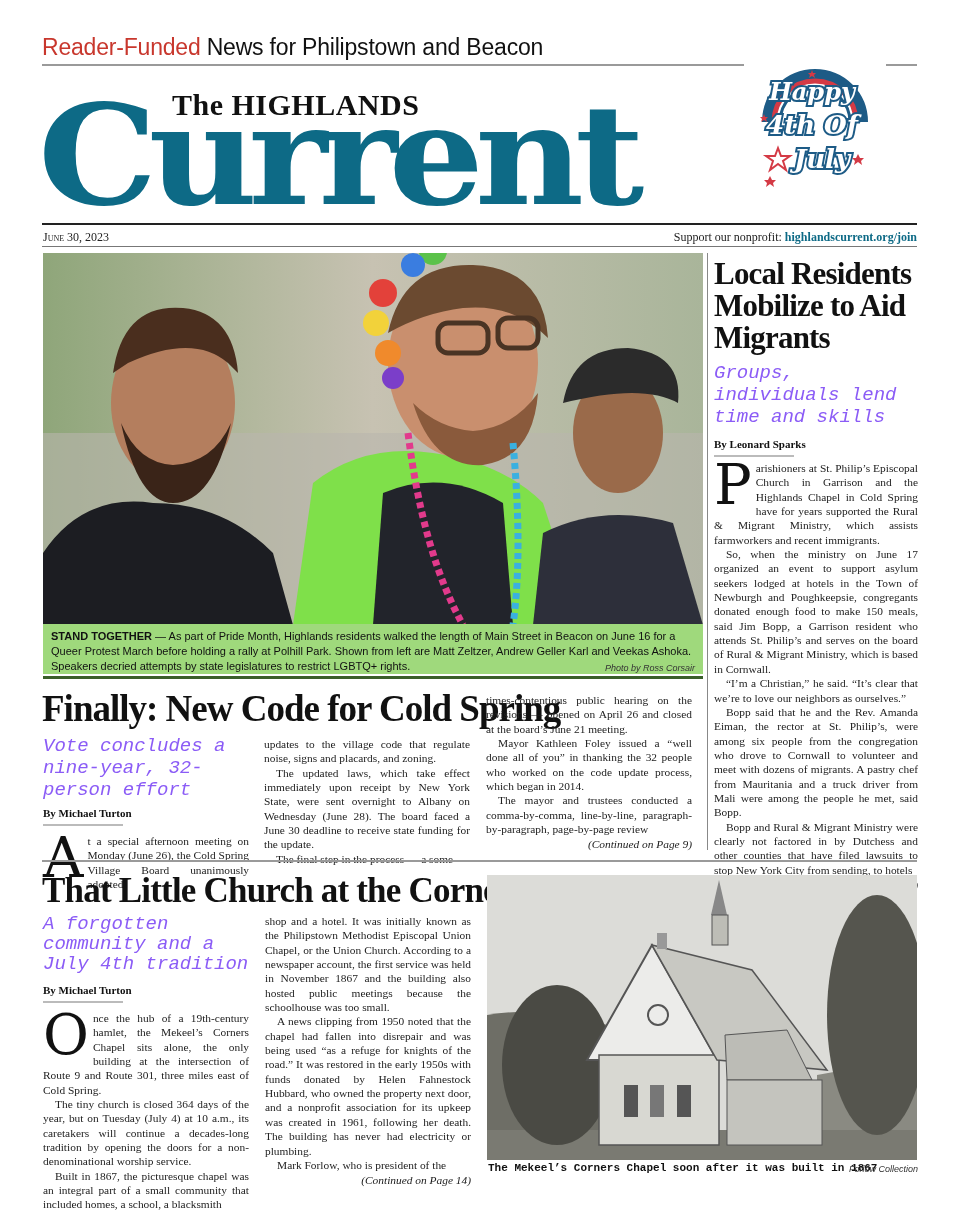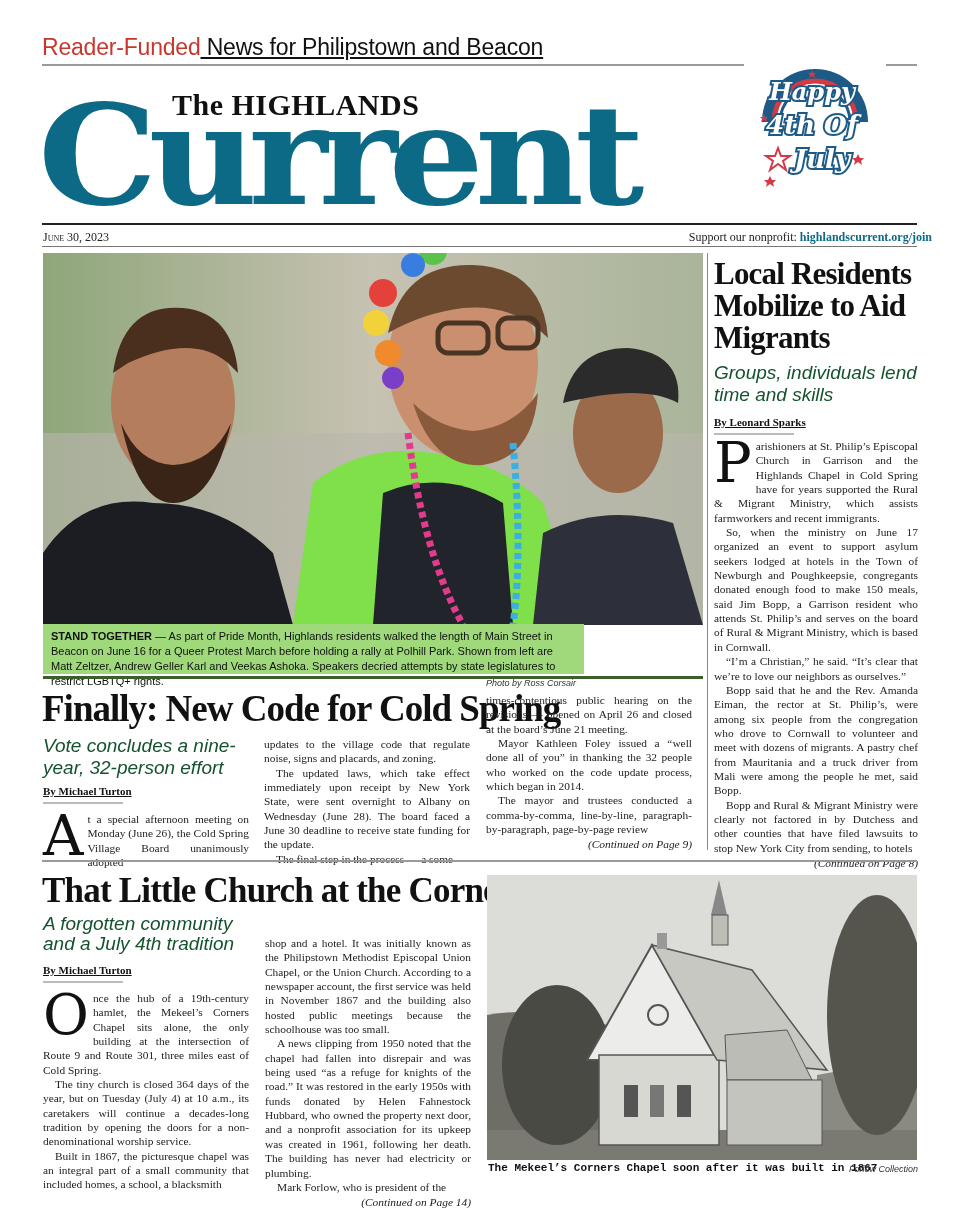--- a/index.html
+++ b/index.html
@@ -1,36 +1,36 @@
 <!DOCTYPE html>
 <html><head>
 <meta charset="utf-8">
 <style>
   html, body { margin:0; padding:0; background:#fff; }
   body { width:960px; height:1215px; position:relative; overflow:hidden; font-family:"Liberation Serif", serif; color:#1a1a1a; }
   .abs { position:absolute; }
   .tagline { left:42px; top:34px; font-family:"Liberation Sans", sans-serif; font-size:23px; letter-spacing:-0.2px; white-space:nowrap; }
   .tagline .red { color:#c8372d; }
-  .tagline .blk { color:#111;text-decoration:underline; }
+  .tagline .blk { color:#111; }
   .rule-gray { background:#9a9a9a; height:2px; }
   .masthead-small { left:172px; top:88px; font-family:"Liberation Serif", serif; font-weight:bold; font-size:30px; color:#111; letter-spacing:0.5px; white-space:nowrap; }
   .masthead-big { left:38px; top:86px; font-family:"DejaVu Serif", serif; font-weight:bold; font-size:150px; line-height:150px; color:#0d6a86; letter-spacing:-9px; transform:scaleY(0.92); transform-origin:top left; white-space:nowrap; }
   .badge { left:750px; top:52px; width:130px; height:140px; }
   .rule-black { background:#222; height:2px; }
   .dateline { top:230px; font-size:12px; color:#222; }
   .dateline.left { left:43px; font-variant:small-caps; }
-  .dateline.right { right:28px; }
+  .dateline.right { right:43px; }
   .dateline .link { color:#0d6a86; font-weight:bold; }
   .photo { left:43px; top:253px; width:660px; height:372px; overflow:hidden; background:#9fb0a0; }
-  .caption-box { left:43px; top:624px; width:541px; height:50px; background:#9fd97c; padding:5px 8px; box-sizing:border-box; font-family:"Liberation Sans", sans-serif; font-size:11px; line-height:15px; color:#111; }
+  .caption-box { left:43px; top:624px; width:660px; height:50px; background:#9fd97c; padding:5px 8px; box-sizing:border-box; font-family:"Liberation Sans", sans-serif; font-size:11px; line-height:15px; color:#111; }
   .caption-box b { font-weight:bold; }
   .credit { font-style:italic; font-size:9px; float:right; margin-top:2px; color:#333; }
   .headline { font-family:"DejaVu Serif", serif; font-weight:bold; color:#111; letter-spacing:-1.5px; }
-  .deck { font-style:italic; color:#14532d; font-family:Liberation Sans, sans-serif; }
-  .byline { font-weight:bold; font-size:11px; color:#111;text-decoration:underline; }
+  .deck { font-style:italic; color:#8b5cf6; font-family:Liberation Mono, monospace; }
+  .byline { font-weight:bold; font-size:11px; color:#111; }
   .byrule { background:#bbb; height:2px; width:80px; }
   .body { font-size:11.4px; line-height:14.35px; text-align:justify; color:#222; font-family:"Liberation Serif", serif; }
   .body p { margin:0; text-indent:12px; }
   .body p.first { text-indent:0; }
   .dropcap { float:left; font-size:56px; line-height:44px; margin:2px 4px 0 0; font-family:"DejaVu Serif", serif; color:#111; }
   .cont { text-align:right; font-style:italic; font-size:11.4px; margin-top:2px; }
   .col-rule { background:#888; width:1px; }
   .church-photo { left:487px; top:875px; width:430px; height:285px; background:#d8d8d4; overflow:hidden; }
   .church-caption { left:488px; top:1162px; font-family:Liberation Mono, monospace; font-size:11px; font-weight:bold; color:#111; }
   .church-credit { right:42px; top:1164px; font-family:"Liberation Sans", sans-serif; font-style:italic; font-size:9px; color:#333; }
@@ -160,21 +160,21 @@
 <div class="abs" style="left:43px; top:914px; width:206px;">
   <div class="deck" style="font-size:19px; line-height:20px;">A forgotten community and a July 4th tradition</div>
   <div class="byline" style="margin-top:10px;">By Michael Turton</div>
   <div class="byrule" style="margin-top:5px;"></div>
   <div class="body" style="margin-top:8px;">
     <p class="first"><span class="dropcap">O</span><span>nce the hub of a 19th-century hamlet, the Mekeel’s Corners Chapel sits alone, the only building at the intersection of Route 9 and Route 301, three miles east of Cold Spring.</span></p>
     <p>The tiny church is closed 364 days of the year, but on Tuesday (July 4) at 10 a.m., its caretakers will continue a decades-long tradition by opening the doors for a non-denominational worship service.</p>
     <p>Built in 1867, the picturesque chapel was an integral part of a small community that included homes, a school, a blacksmith</p>
   </div>
 </div>
-<div class="abs" style="left:265px; top:914px; width:206px;margin-top:22px;">
+<div class="abs" style="left:265px; top:914px; width:206px;">
   <div class="body">
     <p class="first">shop and a hotel. It was initially known as the Philipstown Methodist Episcopal Union Chapel, or the Union Church. According to a newspaper account, the first service was held in November 1867 and the building also hosted public meetings because the schoolhouse was too small.</p>
     <p>A news clipping from 1950 noted that the chapel had fallen into disrepair and was being used “as a refuge for knights of the road.” It was restored in the early 1950s with funds donated by Helen Fahnestock Hubbard, who owned the property next door, and a nonprofit association for its upkeep was created in 1961, following her death. The building has never had electricity or plumbing.</p>
     <p>Mark Forlow, who is president of the</p>
   </div>
   <div class="cont">(Continued on Page 14)</div>
 </div>
 
 <div class="abs church-photo">
   <svg width="430" height="285" viewBox="0 0 430 285">

